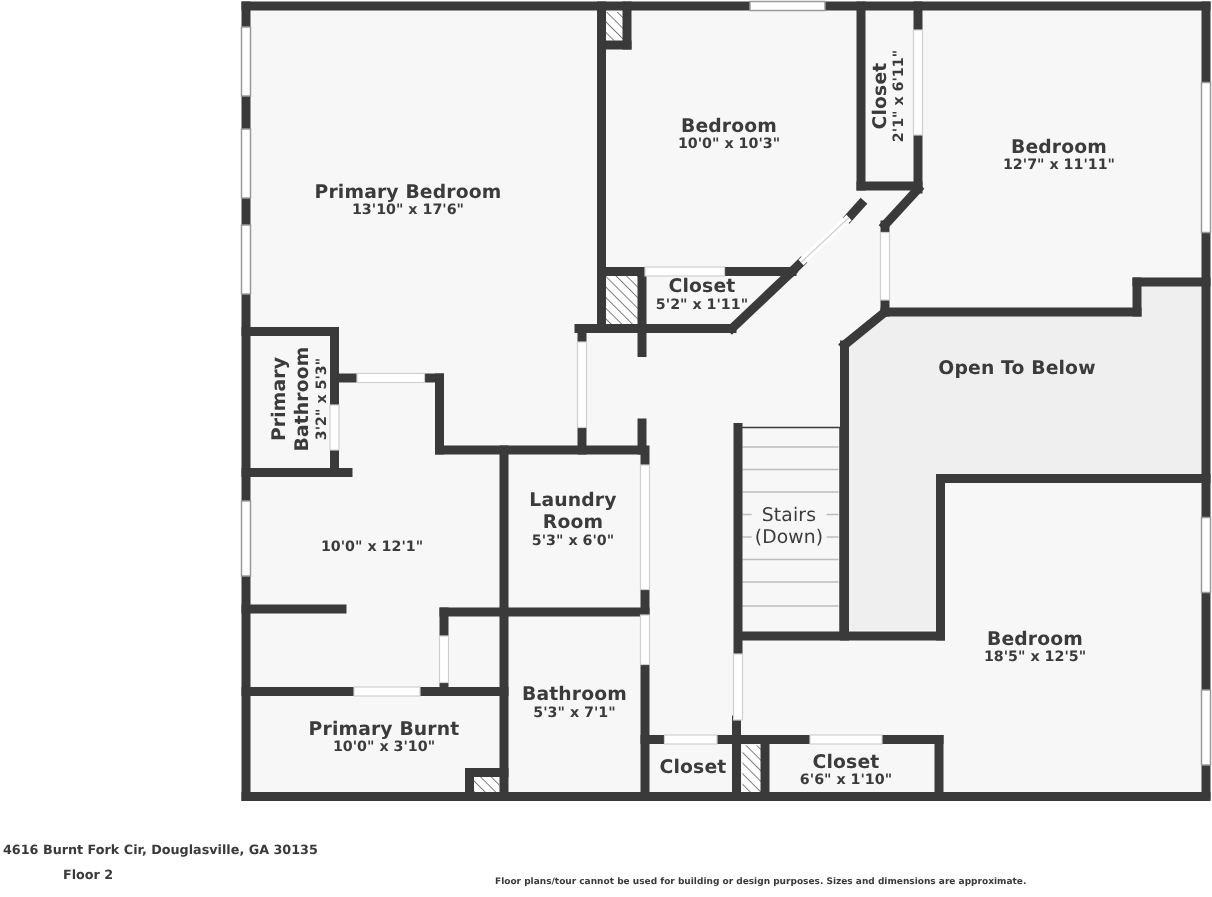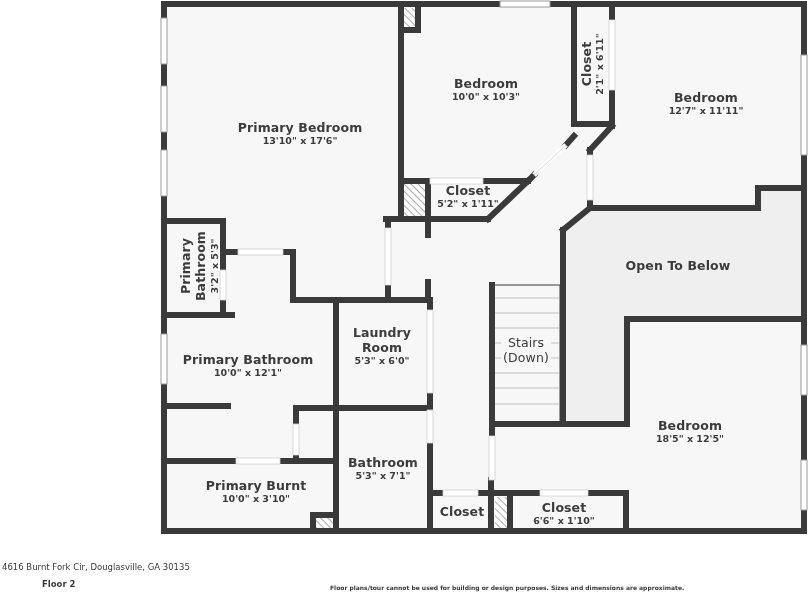--- a/index.html
+++ b/index.html
@@ -2,21 +2,21 @@
 <html><head>
 <meta charset="utf-8">
 <style>
   html, body { margin:0; padding:0; background:#ffffff; }
   body { width:808px; height:598px; position:relative; overflow:hidden; font-family:"DejaVu Sans", sans-serif; color:#3a3a3a; }
   #plan { position:absolute; left:0; top:0; }
   .room-label { position:absolute; text-align:center; transform:translate(-50%,-50%); line-height:1.2; white-space:nowrap; }
   .room-name { font-size:12.5px; font-weight:bold; color:#3b3b3b; letter-spacing:0.1px; }
   .room-dims { font-size:9.5px; font-weight:bold; color:#3b3b3b; }
   .vert { transform:translate(-50%,-50%) rotate(-90deg); }
-  .footer-address { position:absolute; left:2px; top:562px; font-size:8.5px; font-weight:normal; color:#3a3a3a; }
+  .footer-address { position:absolute; left:2px; top:562px; font-size:8.5px; font-weight:bold; color:#3a3a3a; }
   .footer-floor { position:absolute; left:2px; top:579px; font-size:8.5px; font-weight:bold; color:#3a3a3a;margin-left:40px; }
   .footer-disclaimer { position:absolute; left:330px; top:584px; font-size:6px; font-weight:bold; color:#3a3a3a; }
 </style>
 </head>
 <body>
 
 <svg id="plan" width="808" height="598" viewBox="0 0 808 598" xmlns="http://www.w3.org/2000/svg">
   <defs>
     <pattern id="hatch" patternUnits="userSpaceOnUse" width="5" height="5" patternTransform="rotate(-45)">
       <rect width="5" height="5" fill="#ffffff"></rect>
@@ -147,21 +147,21 @@
     <rect x="293" y="424" width="6" height="31"></rect>
     <rect x="236" y="458" width="44" height="6"></rect>
     <rect x="443" y="490" width="35" height="6"></rect>
     <rect x="489" y="436" width="6" height="44"></rect>
     <rect x="540" y="490" width="48" height="6"></rect>
   </g>
   <line x1="534" y1="175" x2="566" y2="145" stroke="#ffffff" stroke-width="5"></line>
   <line x1="534" y1="175" x2="566" y2="145" stroke="#cfcfcf" stroke-width="0.8"></line>
 </svg>
 
-<div class="room-label" style="left:300px; top:133px;">
+<div class="room-label" style="left:272px; top:133px;">
   <div class="room-name">Primary Bedroom</div>
   <div class="room-dims">13'10" x 17'6"</div>
 </div>
 
 <div class="room-label" style="left:486px; top:89px;">
   <div class="room-name">Bedroom</div>
   <div class="room-dims">10'0" x 10'3"</div>
 </div>
 
 <div class="room-label vert" style="left:592px; top:64px;">
@@ -178,32 +178,31 @@
   <div class="room-name">Closet</div>
   <div class="room-dims">5'2" x 1'11"</div>
 </div>
 
 <div class="room-label vert" style="left:193px; top:266px;">
   <div class="room-name">Primary</div>
   <div class="room-name">Bathroom</div>
   <div class="room-dims" style="position:absolute; left:50%; transform:translateX(-50%); bottom:-12px;">3'2" x 5'3"</div>
 </div>
 
-<div class="room-label" style="left:678px; top:265px;">
+<div class="room-label" style="left:678px; top:245px;">
   <div class="room-name">Open To Below</div>
 </div>
 
 <div class="room-label" style="left:382px; top:346px;">
   <div class="room-name">Laundry</div>
   <div class="room-name">Room</div>
   <div class="room-dims">5'3" x 6'0"</div>
 </div>
 
 <div class="room-label" style="left:248px; top:365px;">
-  <div class="room-name">Primary Bathroom</div>
   <div class="room-dims">10'0" x 12'1"</div>
 </div>
 
 <div class="room-label" style="left:526px; top:350px; background:#f7f7f7; padding:0 2px;">
   <div class="room-name" style="font-weight:normal;">Stairs</div>
   <div class="room-name" style="font-weight:normal;">(Down)</div>
 </div>
 
 <div class="room-label" style="left:690px; top:431px;">
   <div class="room-name">Bedroom</div>

